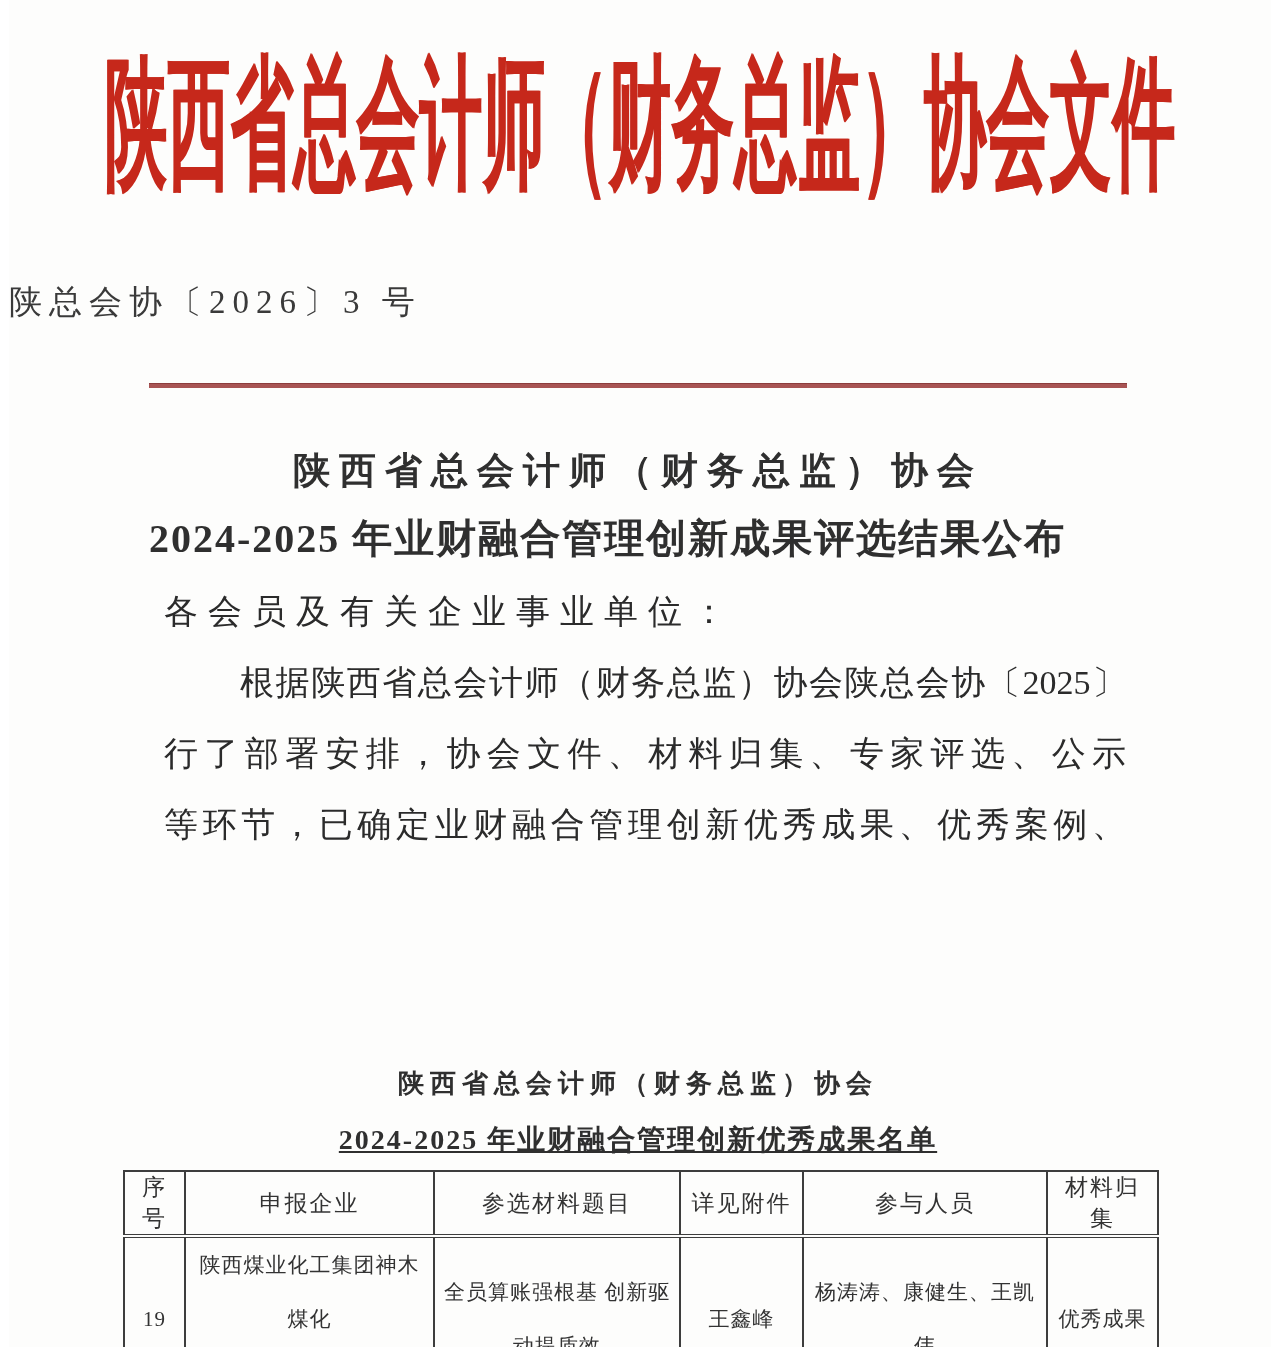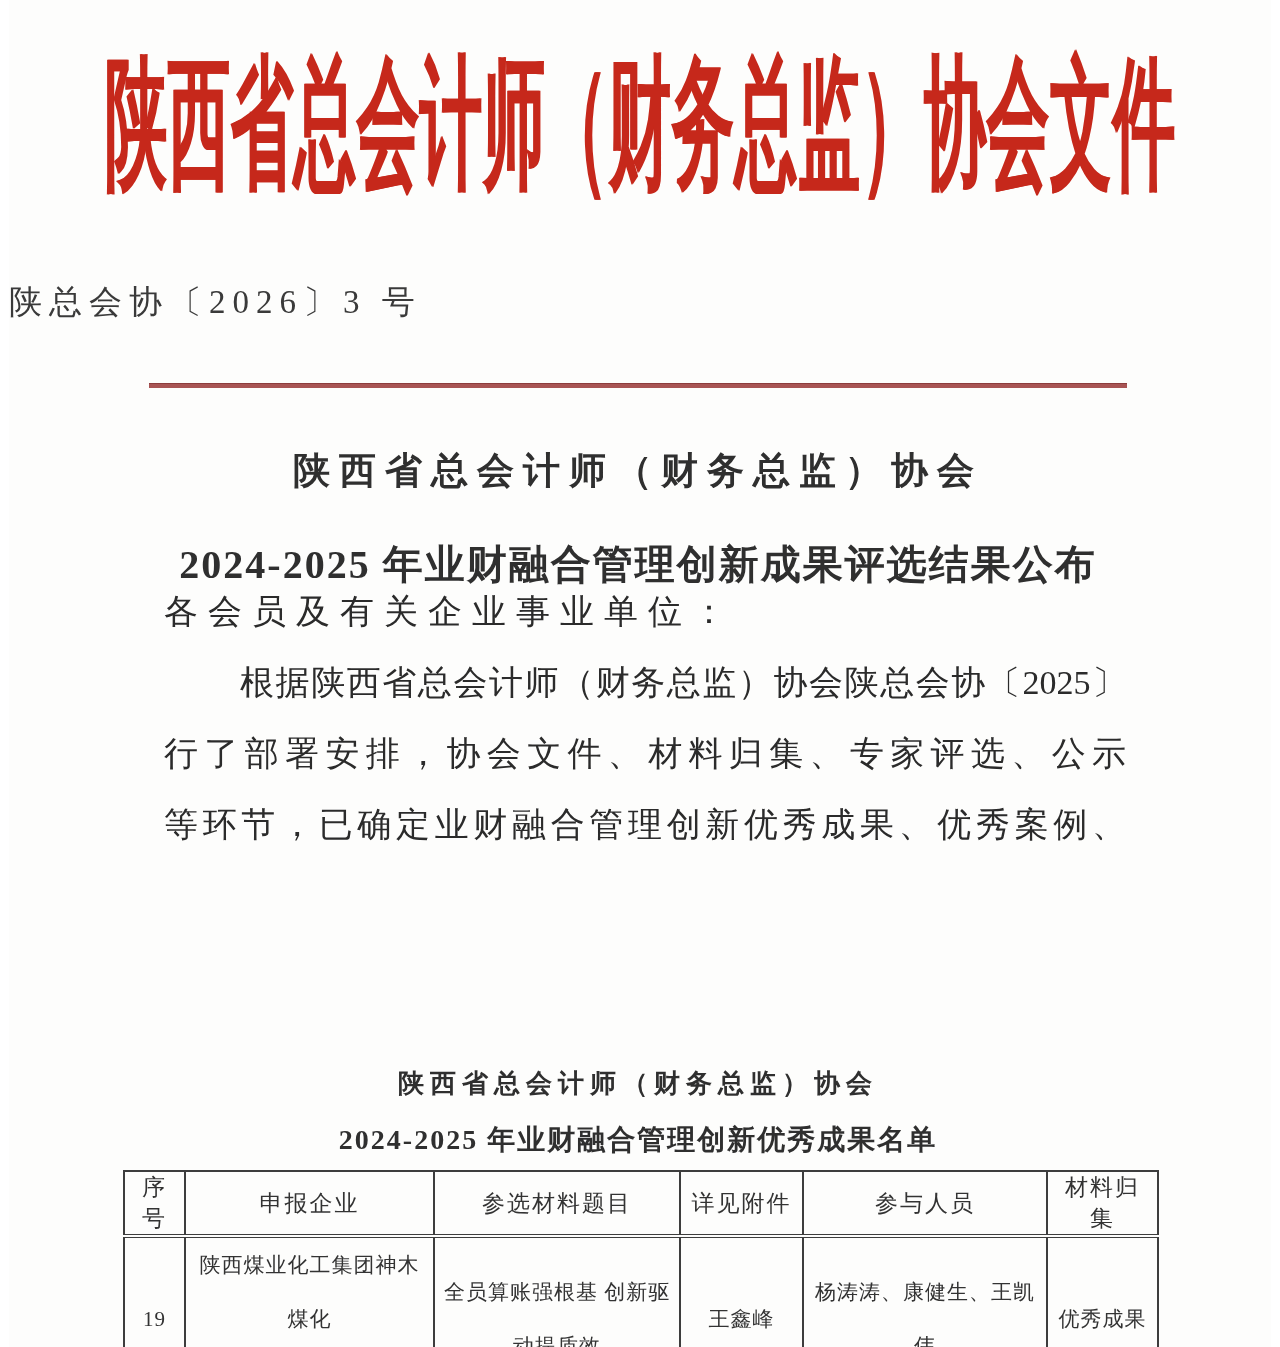--- a/index.html
+++ b/index.html
@@ -49,25 +49,23 @@
     position:absolute;
     top:446px; left:140px; width:978px;
     text-align:center;
     font-size:37px;
     font-weight:bold;
     letter-spacing:9px;
   }
   .doc-title-2{
     position:absolute;
     top:511px; left:140px; width:978px;
-    text-align:center;
     font-size:40px;
     font-weight:bold;
     letter-spacing:2px;
-    margin-top:26px;
   }
   
   .body-text{
     position:absolute;
     top:576px; left:155px; width:962px;
     font-size:34px;
     line-height:71px;
     color:#2b2b2b;
   }
   .body-line{height:71px; overflow:visible; white-space:nowrap;}
@@ -88,20 +86,21 @@
     font-weight:bold;
     letter-spacing:6px;
   }
   .attach-title-2{
     position:absolute;
     top:1121px; left:140px; width:978px;
     text-align:center;
     font-size:28px;
     font-weight:bold;
     letter-spacing:2px;
+    text-decoration:underline;
   }
   
   .results-table{
     position:absolute;
     top:1170px; left:114px;
     width:1034px;
     border-collapse:collapse;
     table-layout:fixed;
     font-family:"Liberation Serif","DejaVu Serif",serif;
     color:#333333;

